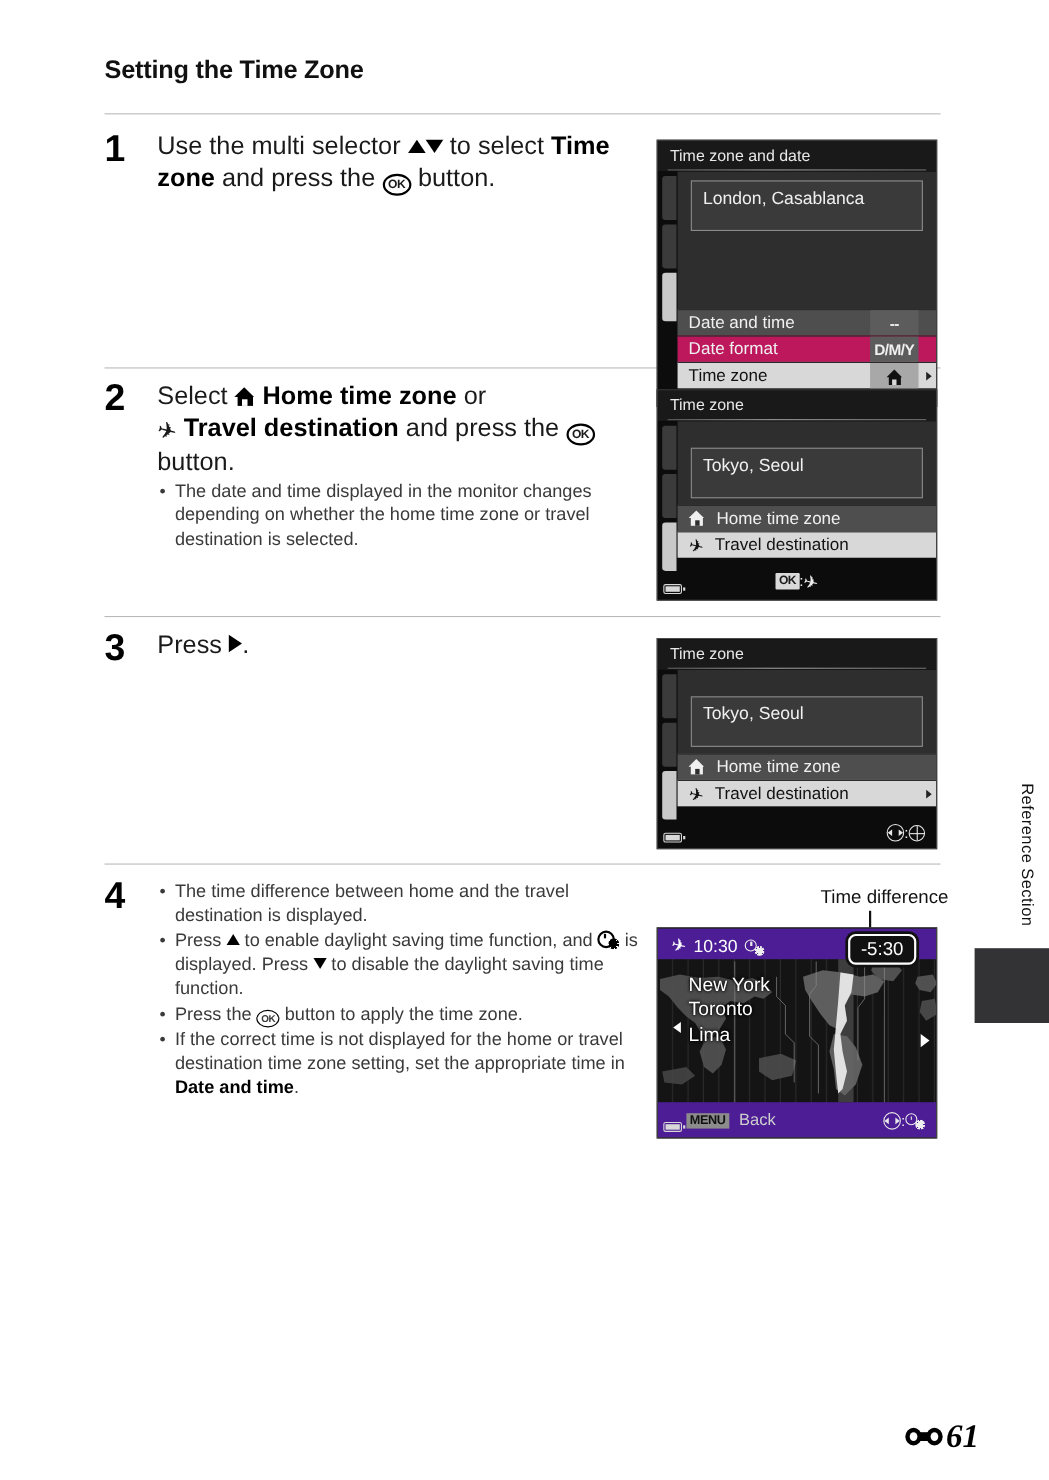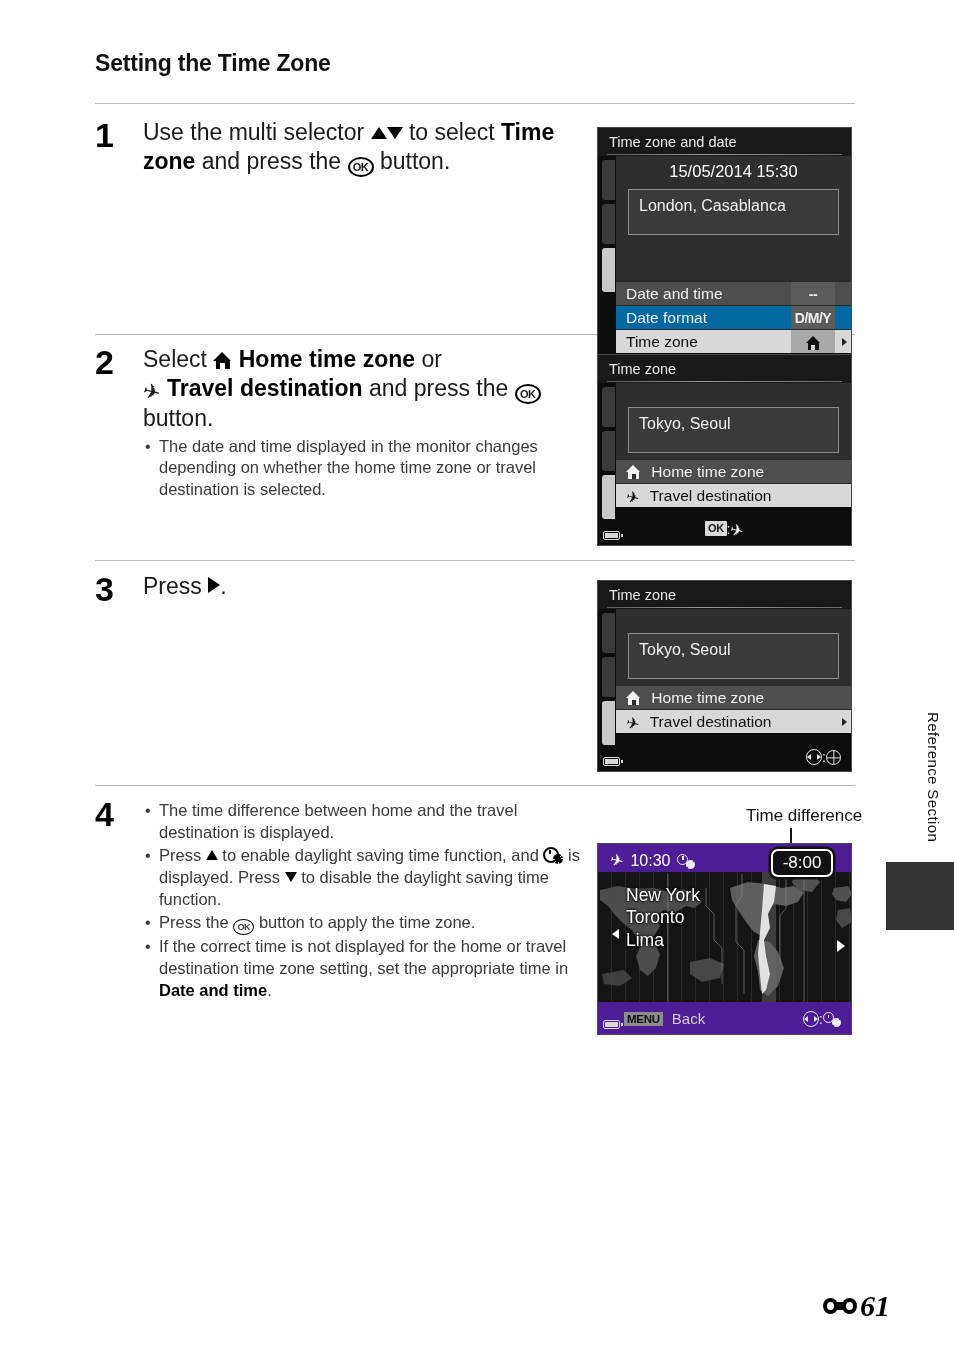--- a/index.html
+++ b/index.html
@@ -316,21 +316,21 @@
     position: relative;
     height: 24px;
     background: #4e4e4e;
     color: #f0f0f0;
     font-size: 15.5px;
     line-height: 24px;
     padding-left: 10px;
     box-sizing: border-box;
     border-top: 1px solid #2a2a2a;
   }
-  .menu-row.alt { background: #0369a1; }
+  .menu-row.alt { background: #be185d; }
   .menu-row.sel { background: #d8d8d8; color: #111; }
   .menu-row .val {
     position: absolute;
     right: 16px; top: 0;
     width: 44px;
     height: 100%;
     background: #5c5c5c;
     text-align: center;
     font-size: 14px;
     letter-spacing: -0.5px;
@@ -621,21 +621,20 @@
 
   <div class="lcd" style="left:597px; top:127px; width:255px; height:243px;">
     <div class="lcd-title">Time zone and date</div>
     <div class="lcd-body">
       <div class="tab-rail">
         <div class="tab" style="top:4px;height:40px"></div>
         <div class="tab" style="top:48px;height:40px"></div>
         <div class="tab active" style="top:92px;height:44px"></div>
       </div>
       <div class="panel" style="top:0;bottom:16px;">
-        <div class="datetime-line">15/05/2014  15:30</div>
         <div class="city-box">London, Casablanca</div>
         <div style="position:absolute;left:0;right:0;bottom:0">
           <div class="menu-row">
             <span>Date and time</span>
             <span class="val dashes">--</span>
           </div>
           <div class="menu-row alt">
             <span>Date format</span>
             <span class="val">D/M/Y</span>
           </div>
@@ -773,21 +772,21 @@
     <div class="map-topbar">
       <div class="tz-time">
         <span class="mini-plane">✈</span>
         <span>10:30</span>
         <span class="dst-mini">
             <i class="c"></i>
             <i class="h"></i>
             <i class="s"></i>
           </span>
       </div>
-      <div class="diff-box">-8:00</div>
+      <div class="diff-box">-5:30</div>
     </div>
 
     <div class="map-bottom-left">
       <span class="menu-badge">MENU</span>
       <span style="margin-left:5px">Back</span>
     </div>
     <div class="map-bottom-right">
       <span class="rot-glyph"><i class="ring"></i><i class="tl"></i><i class="tr"></i></span><span>:</span><span class="dst-mini"><i class="c"></i><i class="h"></i><i class="s"></i></span>
     </div>
 

